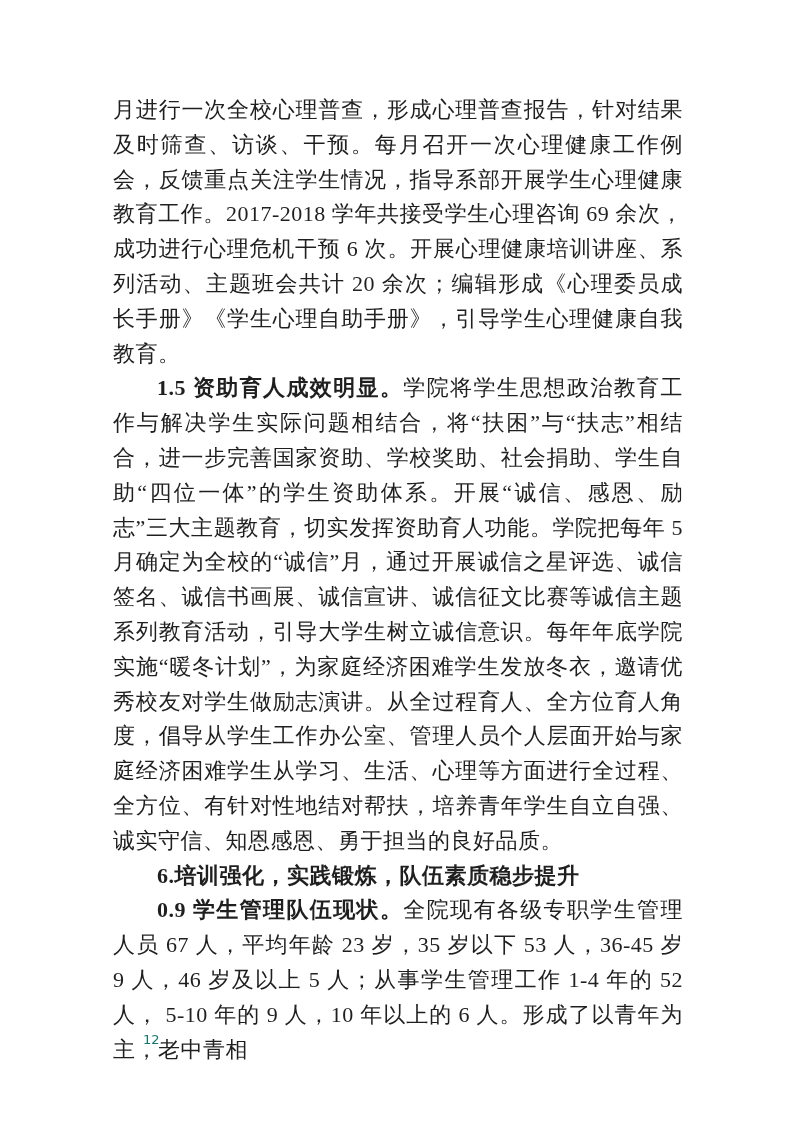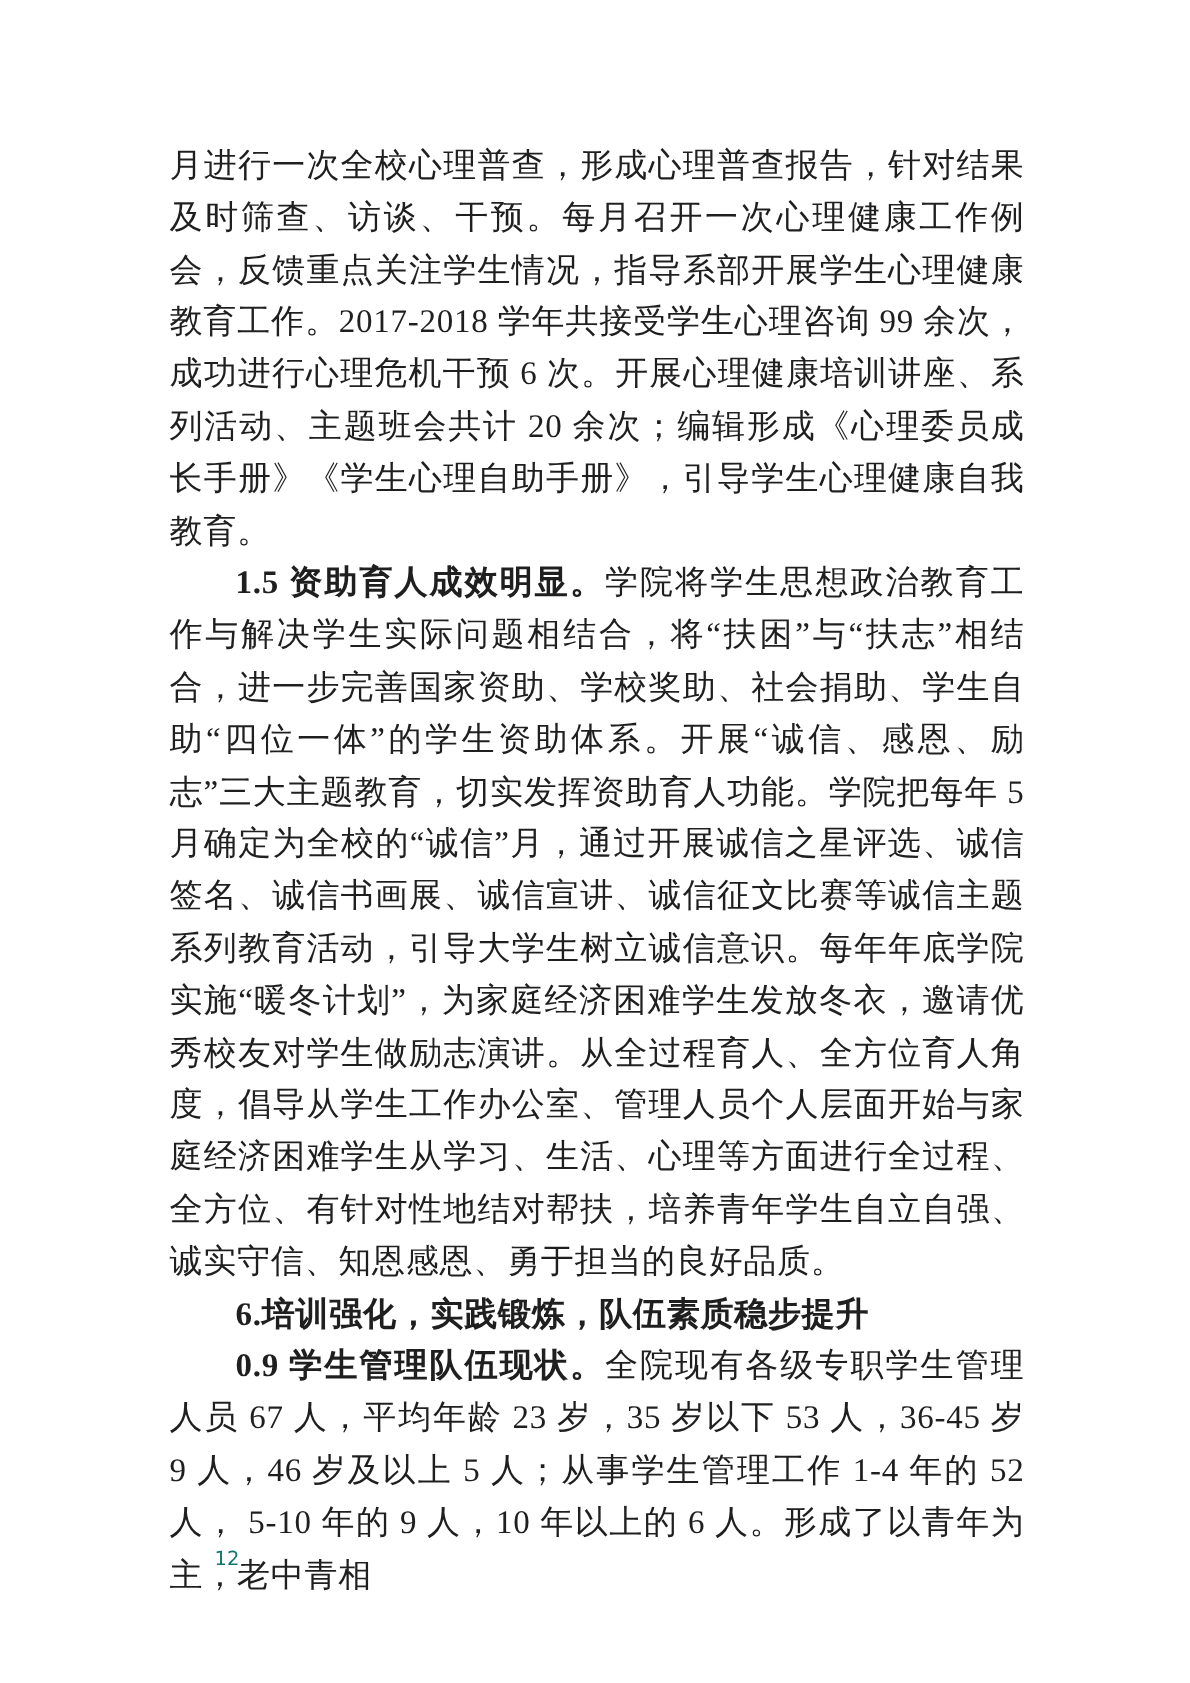--- a/index.html
+++ b/index.html
@@ -56,19 +56,19 @@
     line-height: 16px;
     color: #0f766e;
     font-family: "DejaVu Sans", "Liberation Sans", sans-serif;
   }
 </style>
 </head>
 <body>
 
 <div class="page">
   <div class="content">
-      <p class="para"><span class="run">月进行一次全校心理普查，形成心理普查报告，针对结果及时筛查、访谈、干预。每月召开一次心理健康工作例会，反馈重点关注学生情况，指导系部开展学生心理健康教育工作。2017-2018 学年共接受学生心理咨询 99 余次，成功进行心理危机干预 6 次。开展心理健康培训讲座、系列活动、主题班会共计 20 余次；编辑形成《心理委员成长手册》《学生心理自助手册》，引导学生心理健康自我教育。</span></p>
+      <p class="para"><span class="run">月进行一次全校心理普查，形成心理普查报告，针对结果及时筛查、访谈、干预。每月召开一次心理健康工作例会，反馈重点关注学生情况，指导系部开展学生心理健康教育工作。2017-2018 学年共接受学生心理咨询 69 余次，成功进行心理危机干预 6 次。开展心理健康培训讲座、系列活动、主题班会共计 20 余次；编辑形成《心理委员成长手册》《学生心理自助手册》，引导学生心理健康自我教育。</span></p>
       <p class="para indent"><span class="run bold">1.5 资助育人成效明显。</span><span class="run">学院将学生思想政治教育工作与解决学生实际问题相结合，将“扶困”与“扶志”相结合，进一步完善国家资助、学校奖助、社会捐助、学生自助“四位一体”的学生资助体系。开展“诚信、感恩、励志”三大主题教育，切实发挥资助育人功能。学院把每年 5 月确定为全校的“诚信”月，通过开展诚信之星评选、诚信签名、诚信书画展、诚信宣讲、诚信征文比赛等诚信主题系列教育活动，引导大学生树立诚信意识。每年年底学院实施“暖冬计划”，为家庭经济困难学生发放冬衣，邀请优秀校友对学生做励志演讲。从全过程育人、全方位育人角度，倡导从学生工作办公室、管理人员个人层面开始与家庭经济困难学生从学习、生活、心理等方面进行全过程、全方位、有针对性地结对帮扶，培养青年学生自立自强、诚实守信、知恩感恩、勇于担当的良好品质。</span></p>
       <p class="para indent"><span class="run bold">6.培训强化，实践锻炼，队伍素质稳步提升</span></p>
       <p class="para indent"><span class="run bold">0.9 学生管理队伍现状。</span><span class="run">全院现有各级专职学生管理人员 67 人，平均年龄 23 岁，35 岁以下 53 人，36-45 岁 9 人，46 岁及以上 5 人；从事学生管理工作 1-4 年的 52 人， 5-10 年的 9 人，10 年以上的 6 人。形成了以青年为主，老中青相</span></p>
     </div>
   <div class="page-number">12</div>
 </div>
 
 </body></html>

